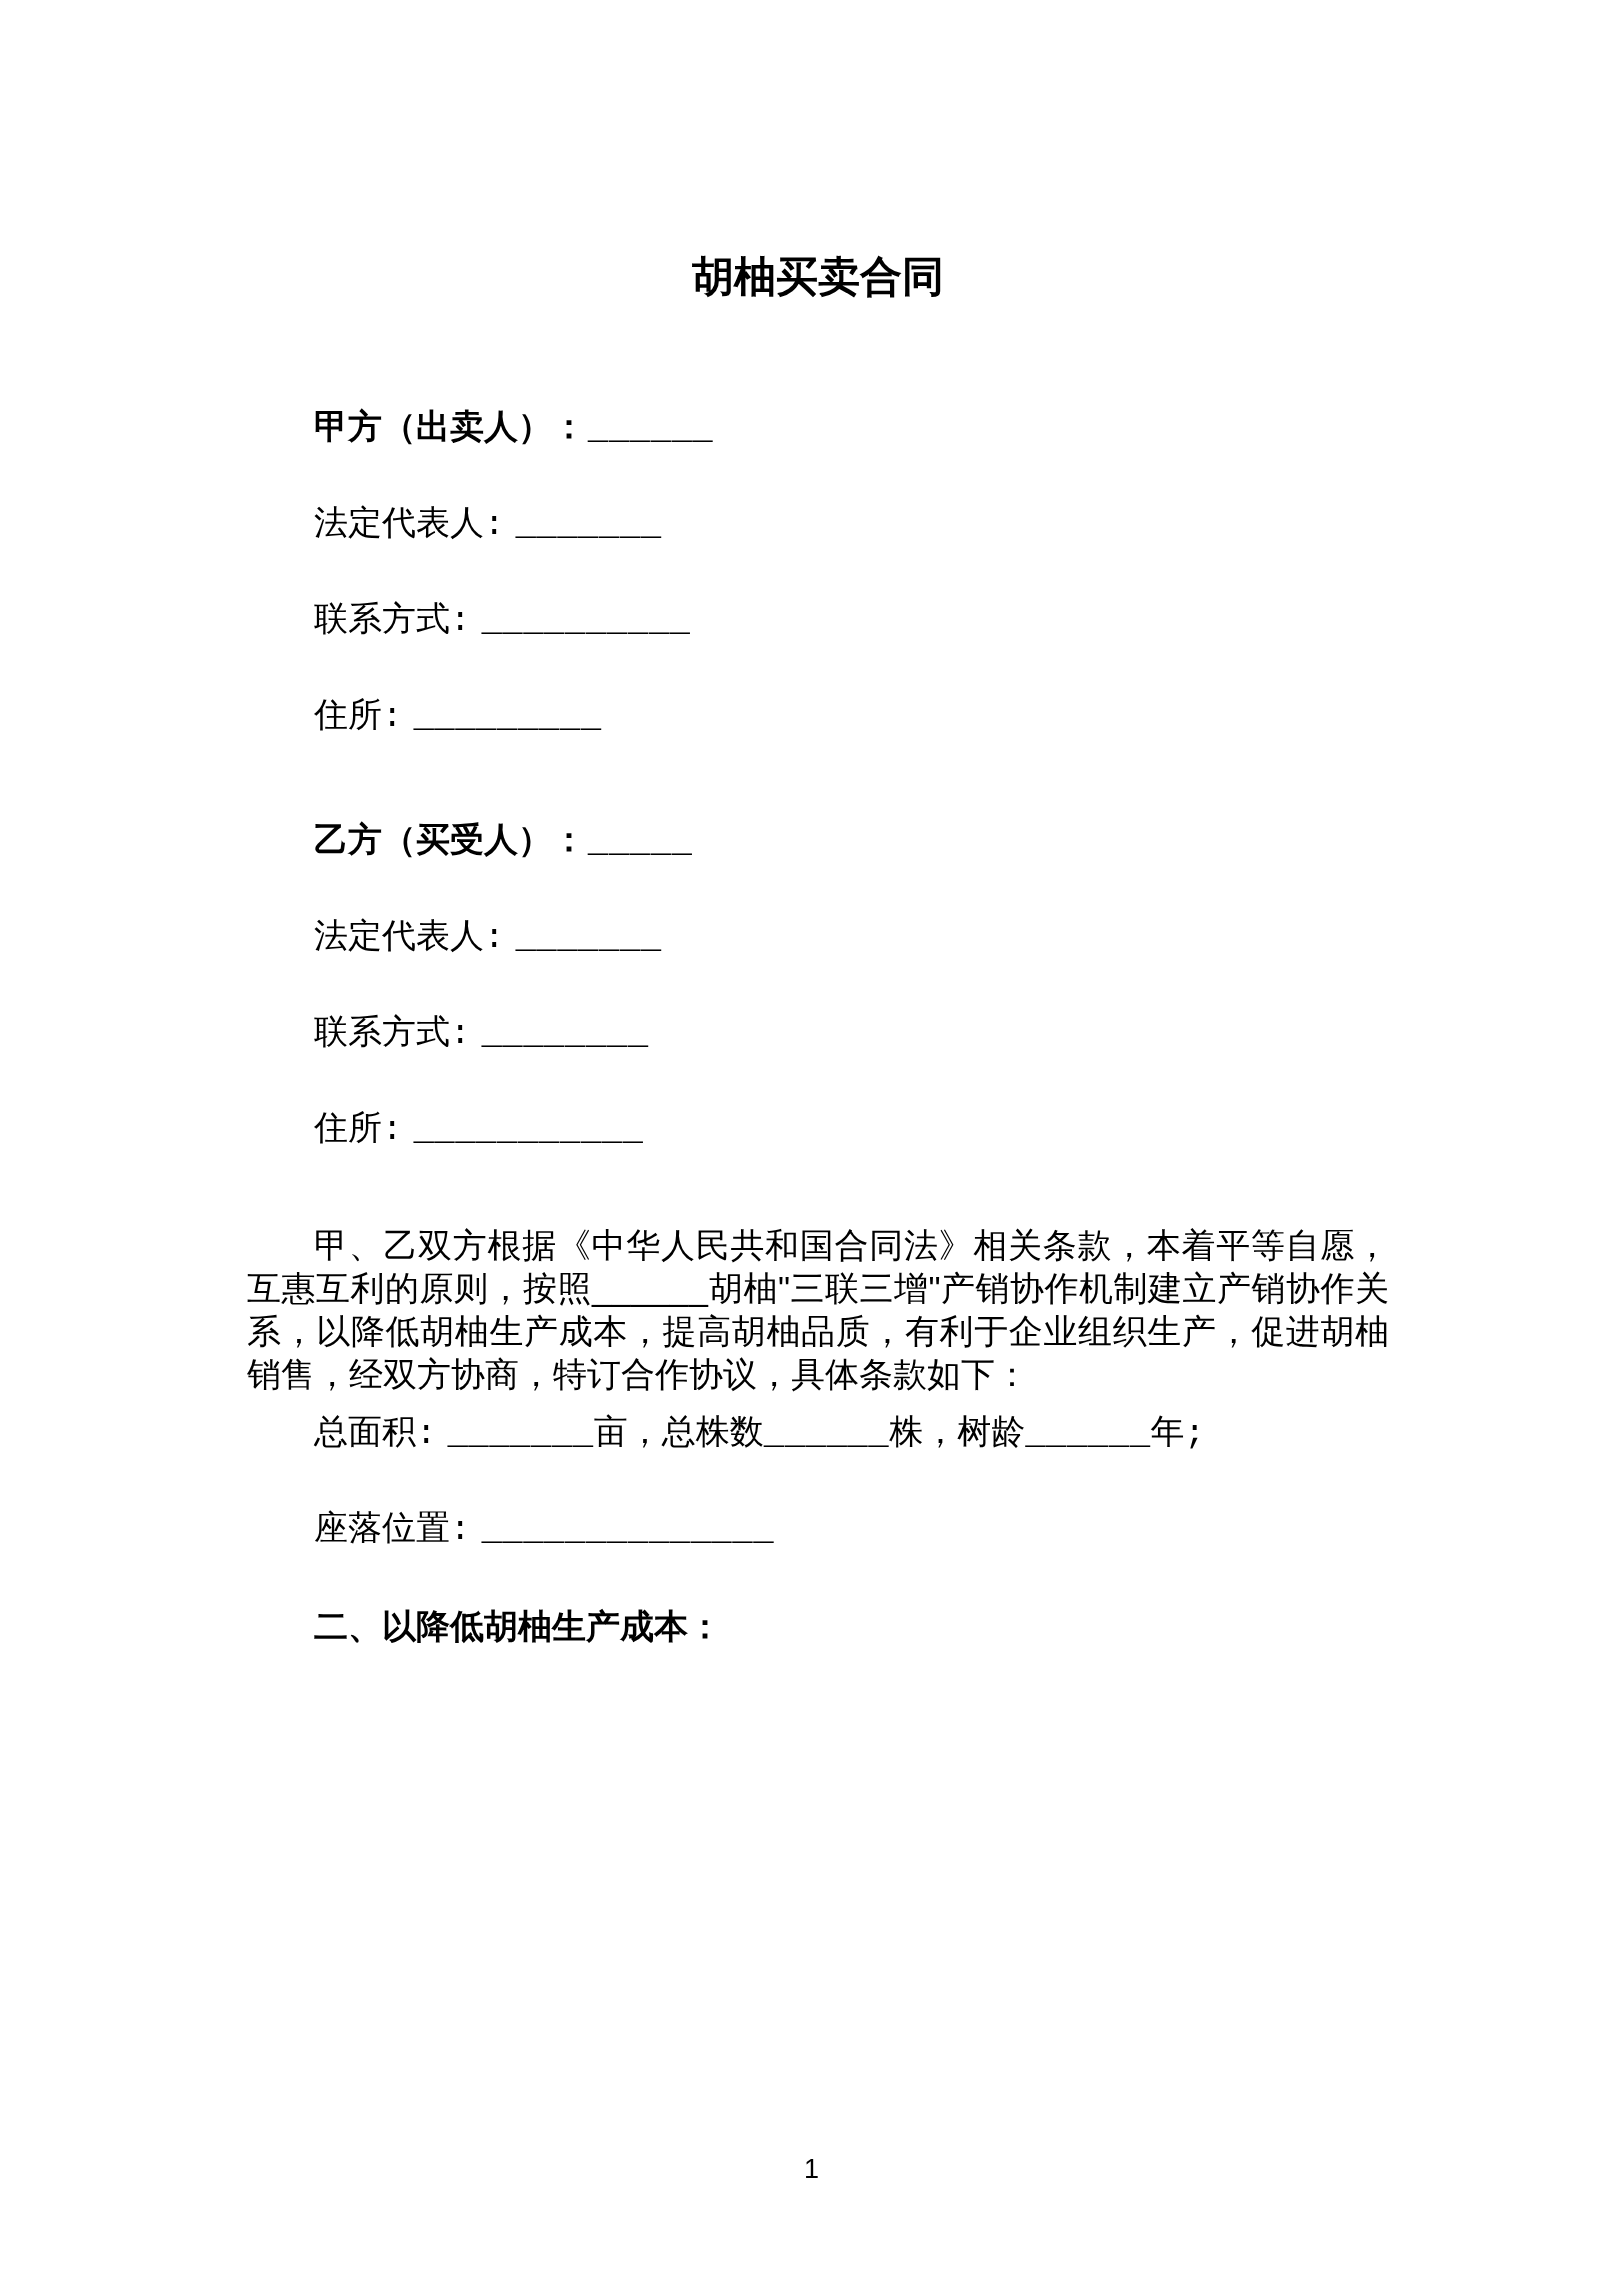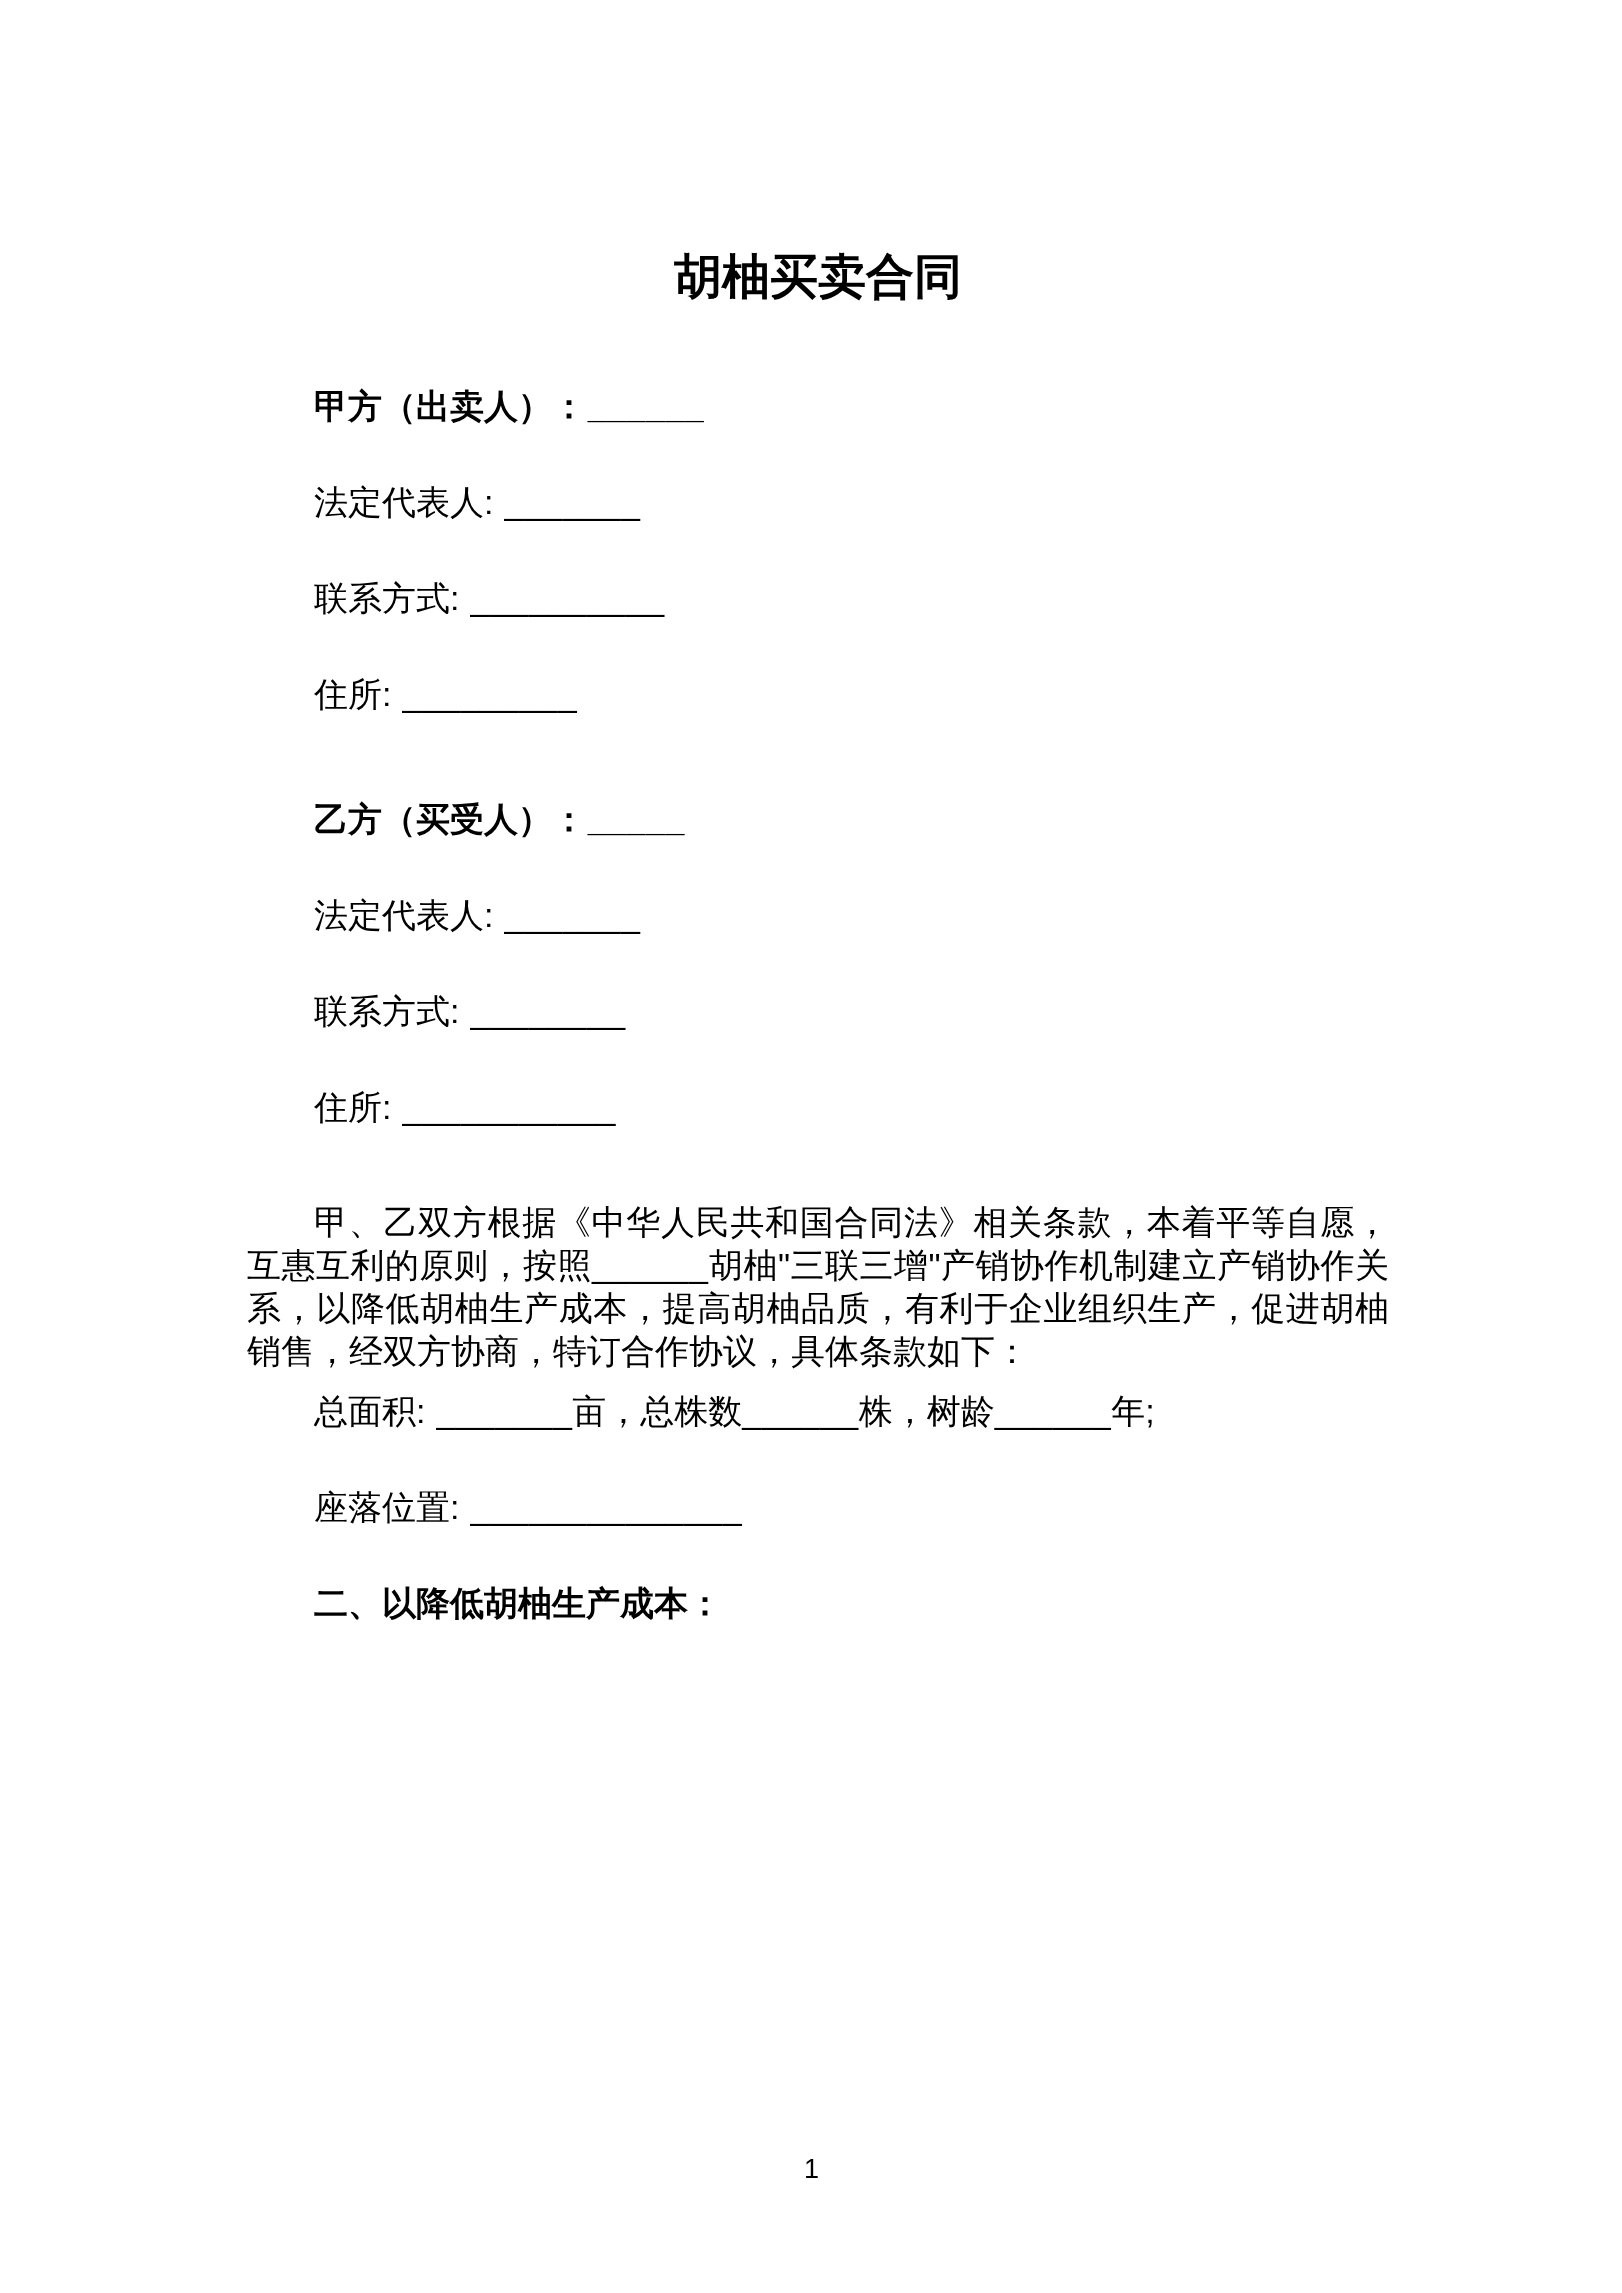--- a/index.html
+++ b/index.html
@@ -9,31 +9,32 @@
     width: 1623px;
     height: 2294px;
     background: #ffffff;
     color: #000000;
     font-family: "Liberation Sans", sans-serif;
     font-size: 34px;
     padding: 247px 234px 0 247px;
     overflow: hidden;
   }
   .doc-title {
-    font-size: 48px;
+    font-size: 42px;
     font-weight: bold;
     text-align: center;
     line-height: 60px;
-    margin-bottom: 61px;
+    margin-bottom: 84px;
   }
   .field-line {
     line-height: 76px;
     margin-bottom: 20px;
     text-indent: 67px;
     white-space: nowrap;
+    font-family: Liberation Mono, monospace;
   }
   .bold { font-weight: bold; }
   .party-b-gap { margin-top: 49px; }
   .blank { margin-left: 11px; letter-spacing: 0.5px; }
   .blank-tight { margin-left: 1.8px; letter-spacing: 0.5px; }
   .blank-inline { letter-spacing: 0.5px; }
   .preamble {
     margin-top: 56px;
     line-height: 43px;
     text-align: justify;

